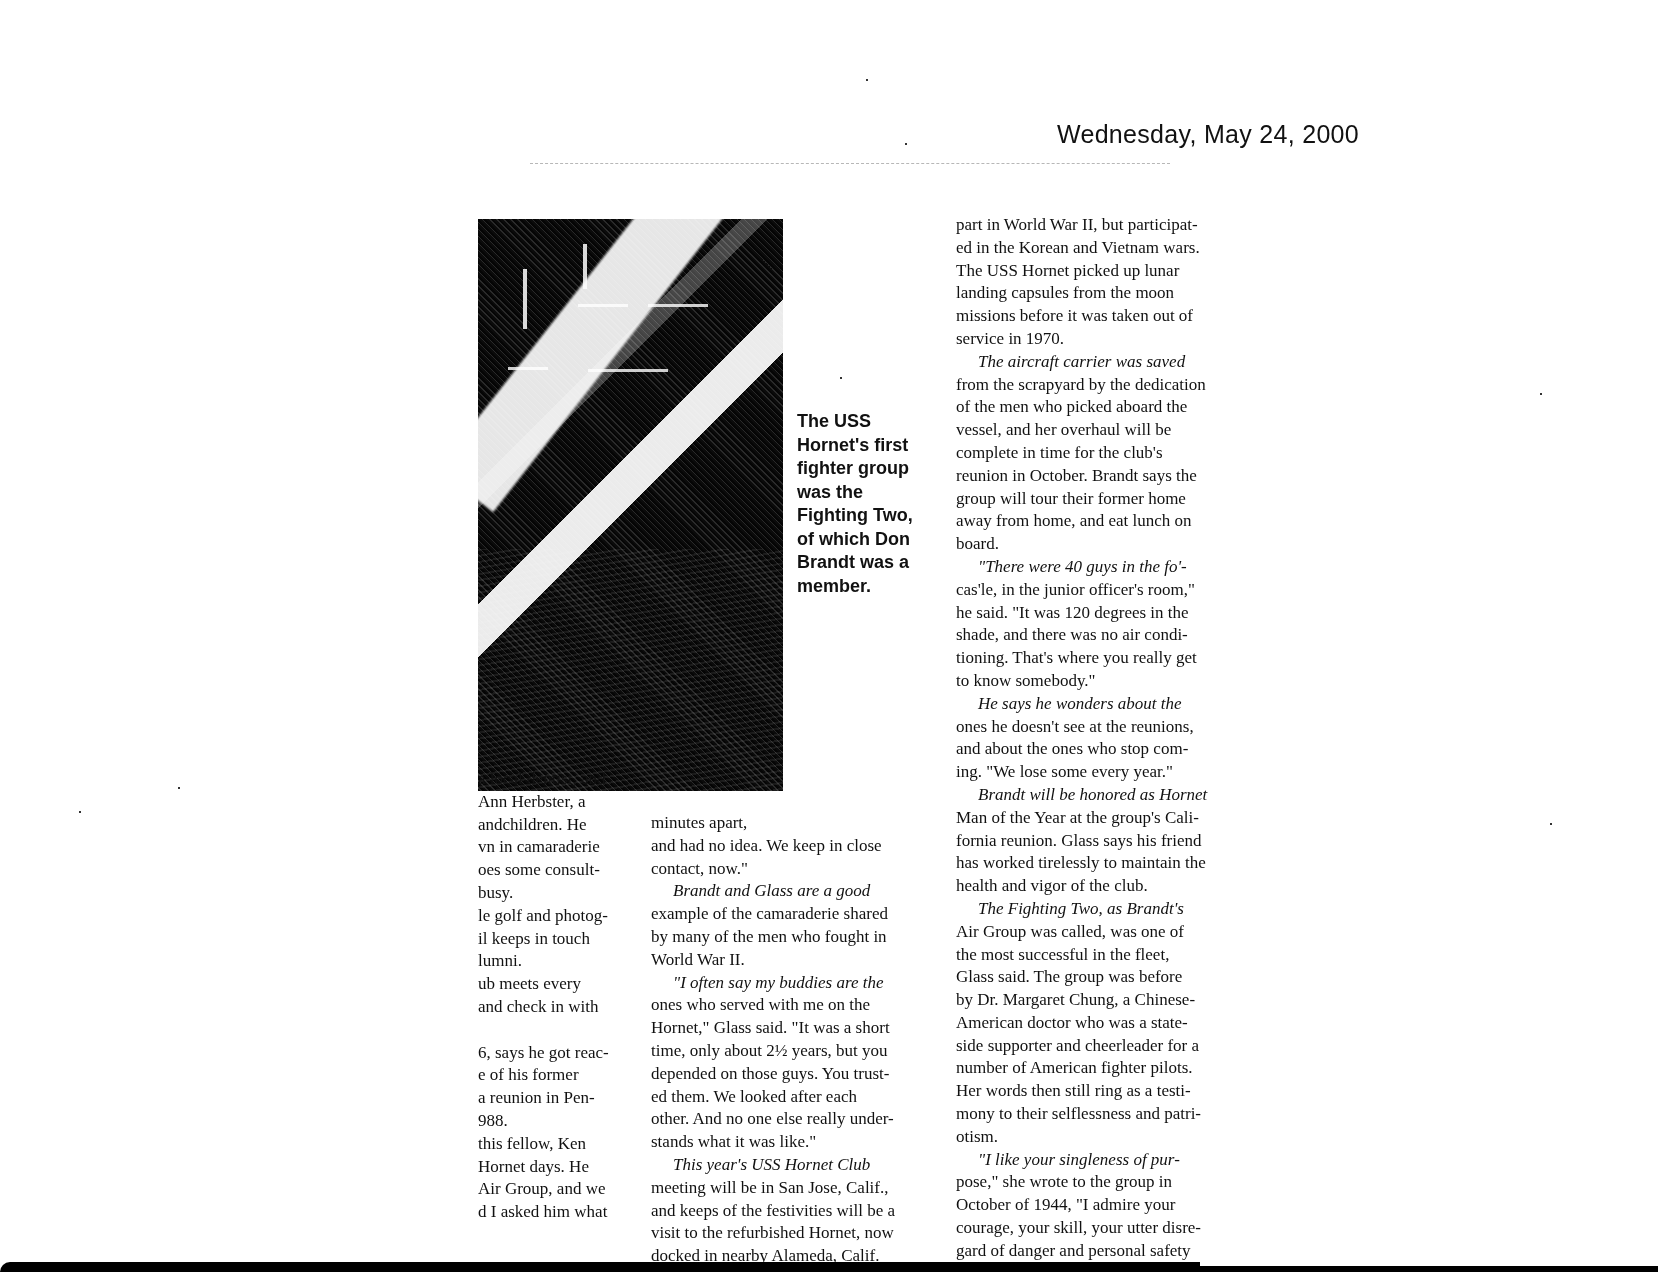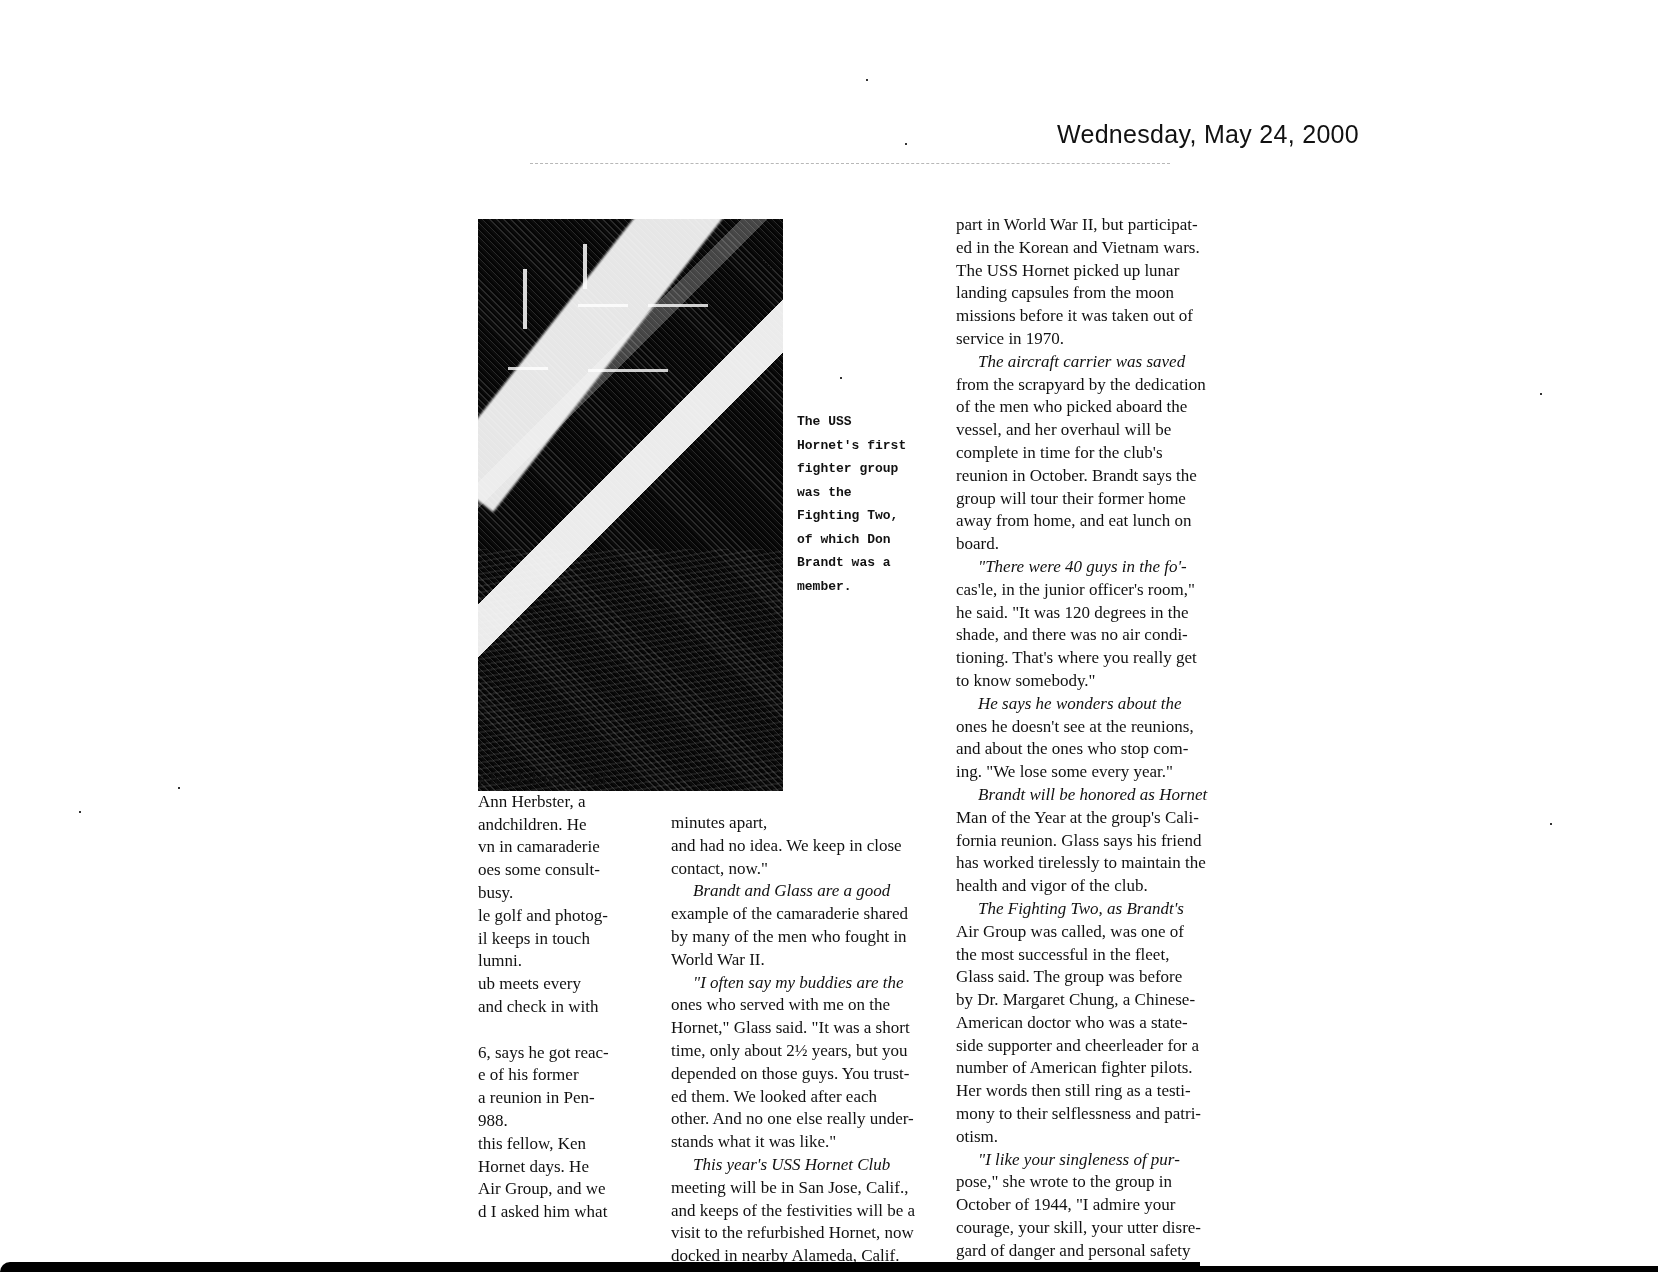--- a/index.html
+++ b/index.html
@@ -34,29 +34,29 @@
       position: absolute; left: -40px; top: 250px; width: 460px; height: 70px;
       background: rgba(255,255,255,0.9); transform: rotate(-52deg); transform-origin: left top;
       filter: blur(1px);
     }
     .photo .water {
       position: absolute; left: 0; top: 330px; width: 100%; height: 242px;
       background: repeating-linear-gradient(170deg, rgba(255,255,255,0.08) 0 2px, transparent 2px 6px);
     }
     .caption {
       position: absolute; left: 797px; top: 410px; width: 140px;
-      font-family: Liberation Mono, monospace; font-weight: bold; font-size: 13px; line-height: 23.5px;
+      font-family: Liberation Sans, sans-serif; font-weight: bold; font-size: 18px; line-height: 23.5px;
     }
     .col {
       position: absolute; font-size: 17px; line-height: 22.8px; white-space: nowrap;
     }
     .col p { margin: 0; }
     .col .indent { text-indent: 22px; font-style: italic; }
     .col-left { left: 478px; top: 768px; width: 160px; overflow: hidden; }
-    .col-mid { left: 651px; top: 812px; width: 300px; margin-left: 20px; }
+    .col-mid { left: 651px; top: 812px; width: 300px; }
     .col-right { left: 956px; top: 214px; width: 320px; }
     .scan-shadow {
       position: absolute; left: 0; bottom: 0; width: 1200px; height: 10px; background: #000;
       border-top-left-radius: 10px;
     }
     .scan-shadow-right {
       position: absolute; left: 1200px; bottom: 0; width: 458px; height: 6px; background: #000;
     }
     .speck { position: absolute; width: 2px; height: 2px; background: #333; }
   </style>

